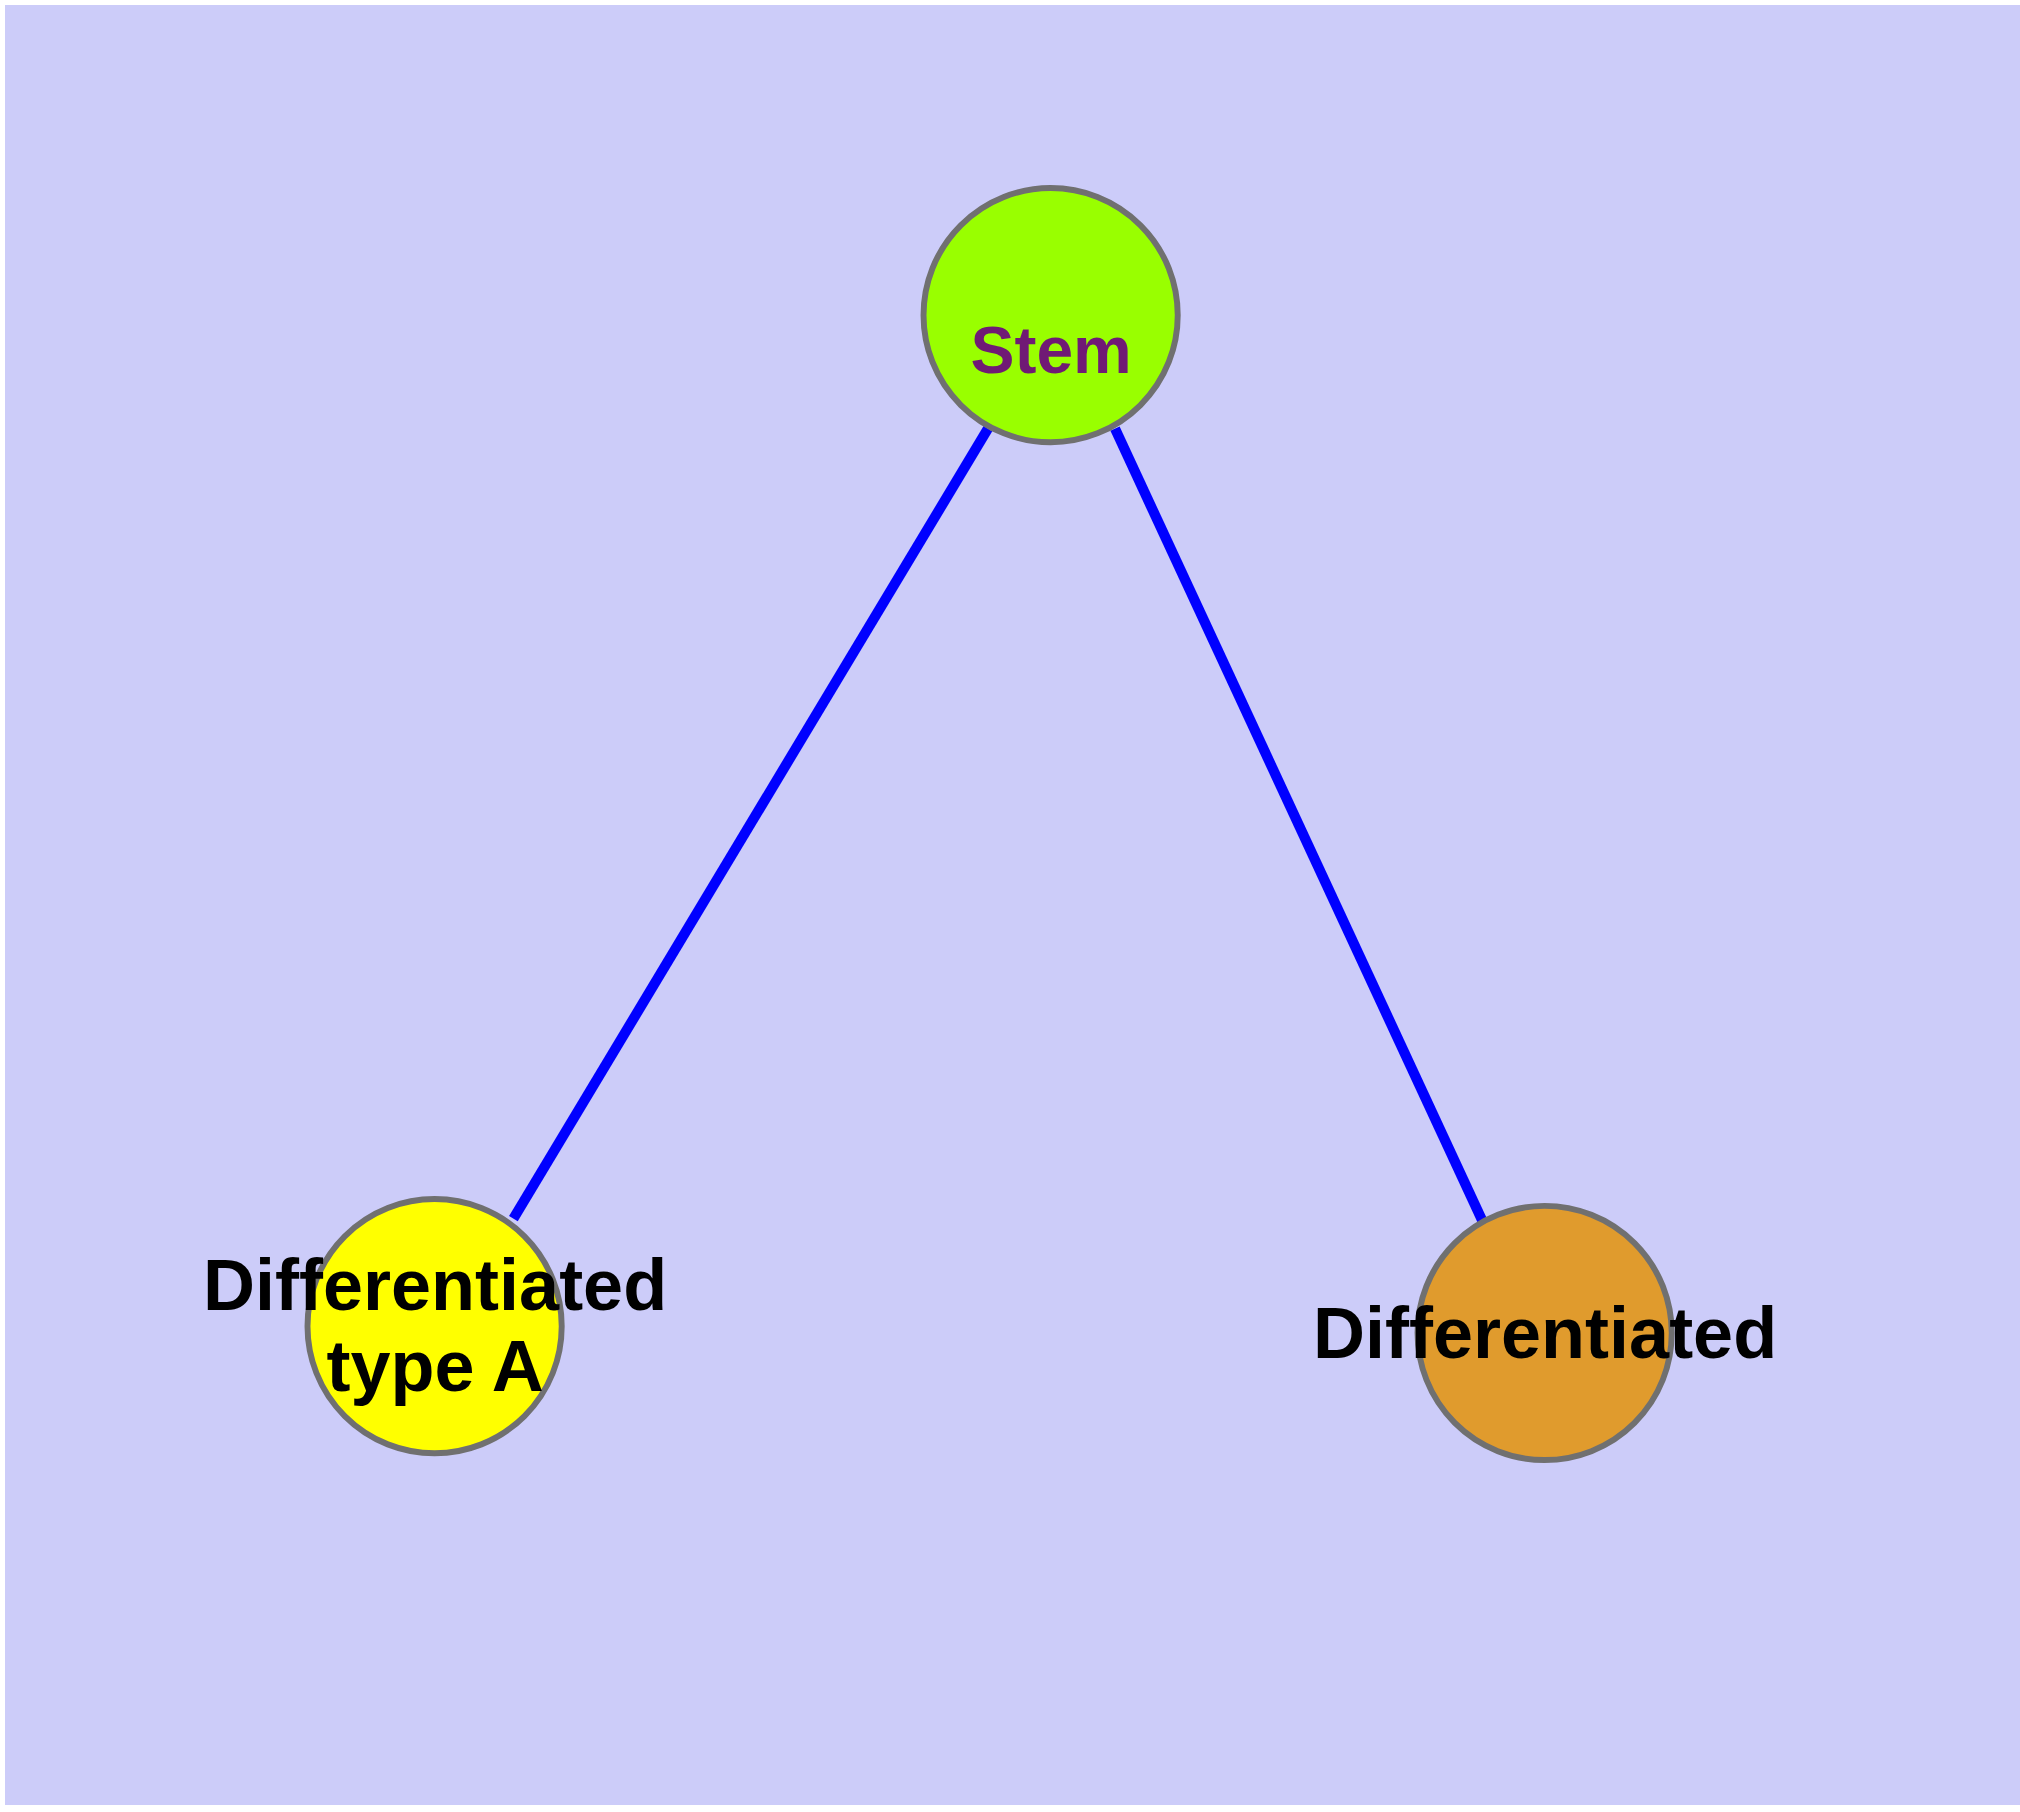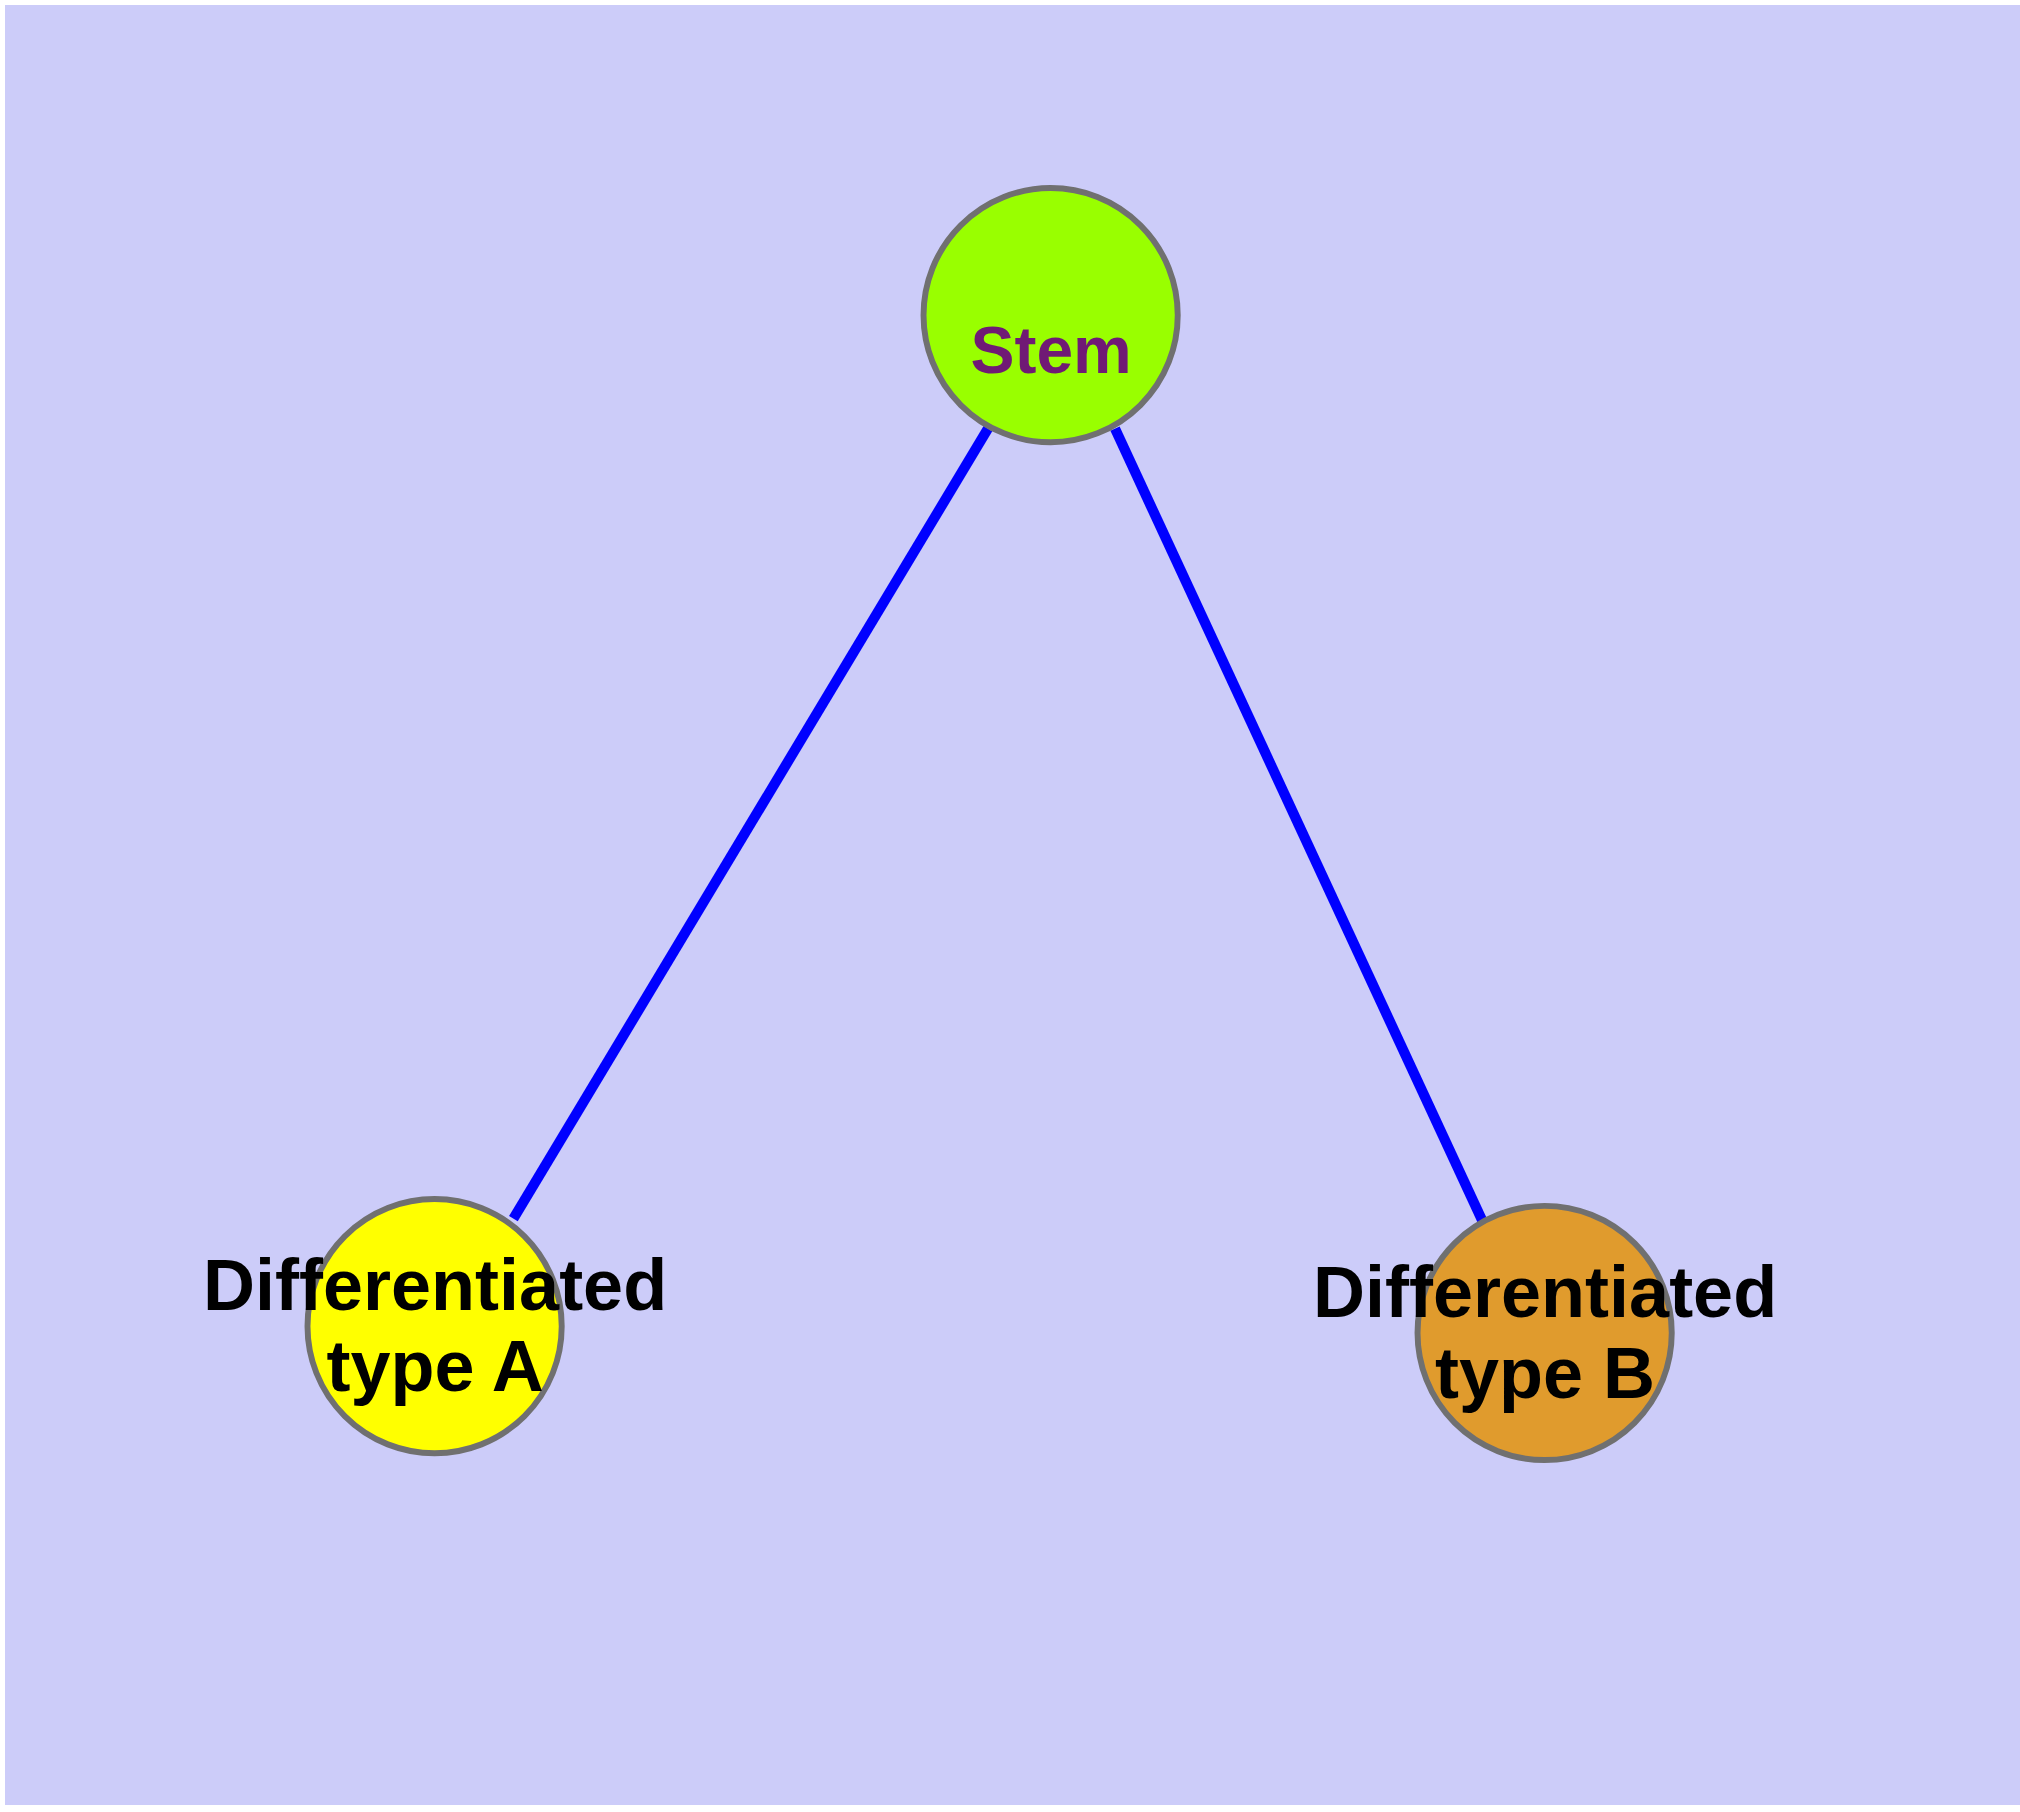--- a/index.html
+++ b/index.html
@@ -103,18 +103,17 @@
       <span class="label-line">Stem</span>
     </div>
 
     <div class="node-label leaf" style="left: 430px; top: 1321px; color: rgb(0, 0, 0);">
       <span class="label-line">Differentiated</span>
       <span class="label-line">type A</span>
     </div>
 
     <div class="node-label leaf" style="left: 1540px; top: 1328px; color: rgb(0, 0, 0);">
       <span class="label-line">Differentiated</span>
-      <span class="label-line">type B</span>
     </div>
 
   </div>
 </div>
 
 
 </body></html>

